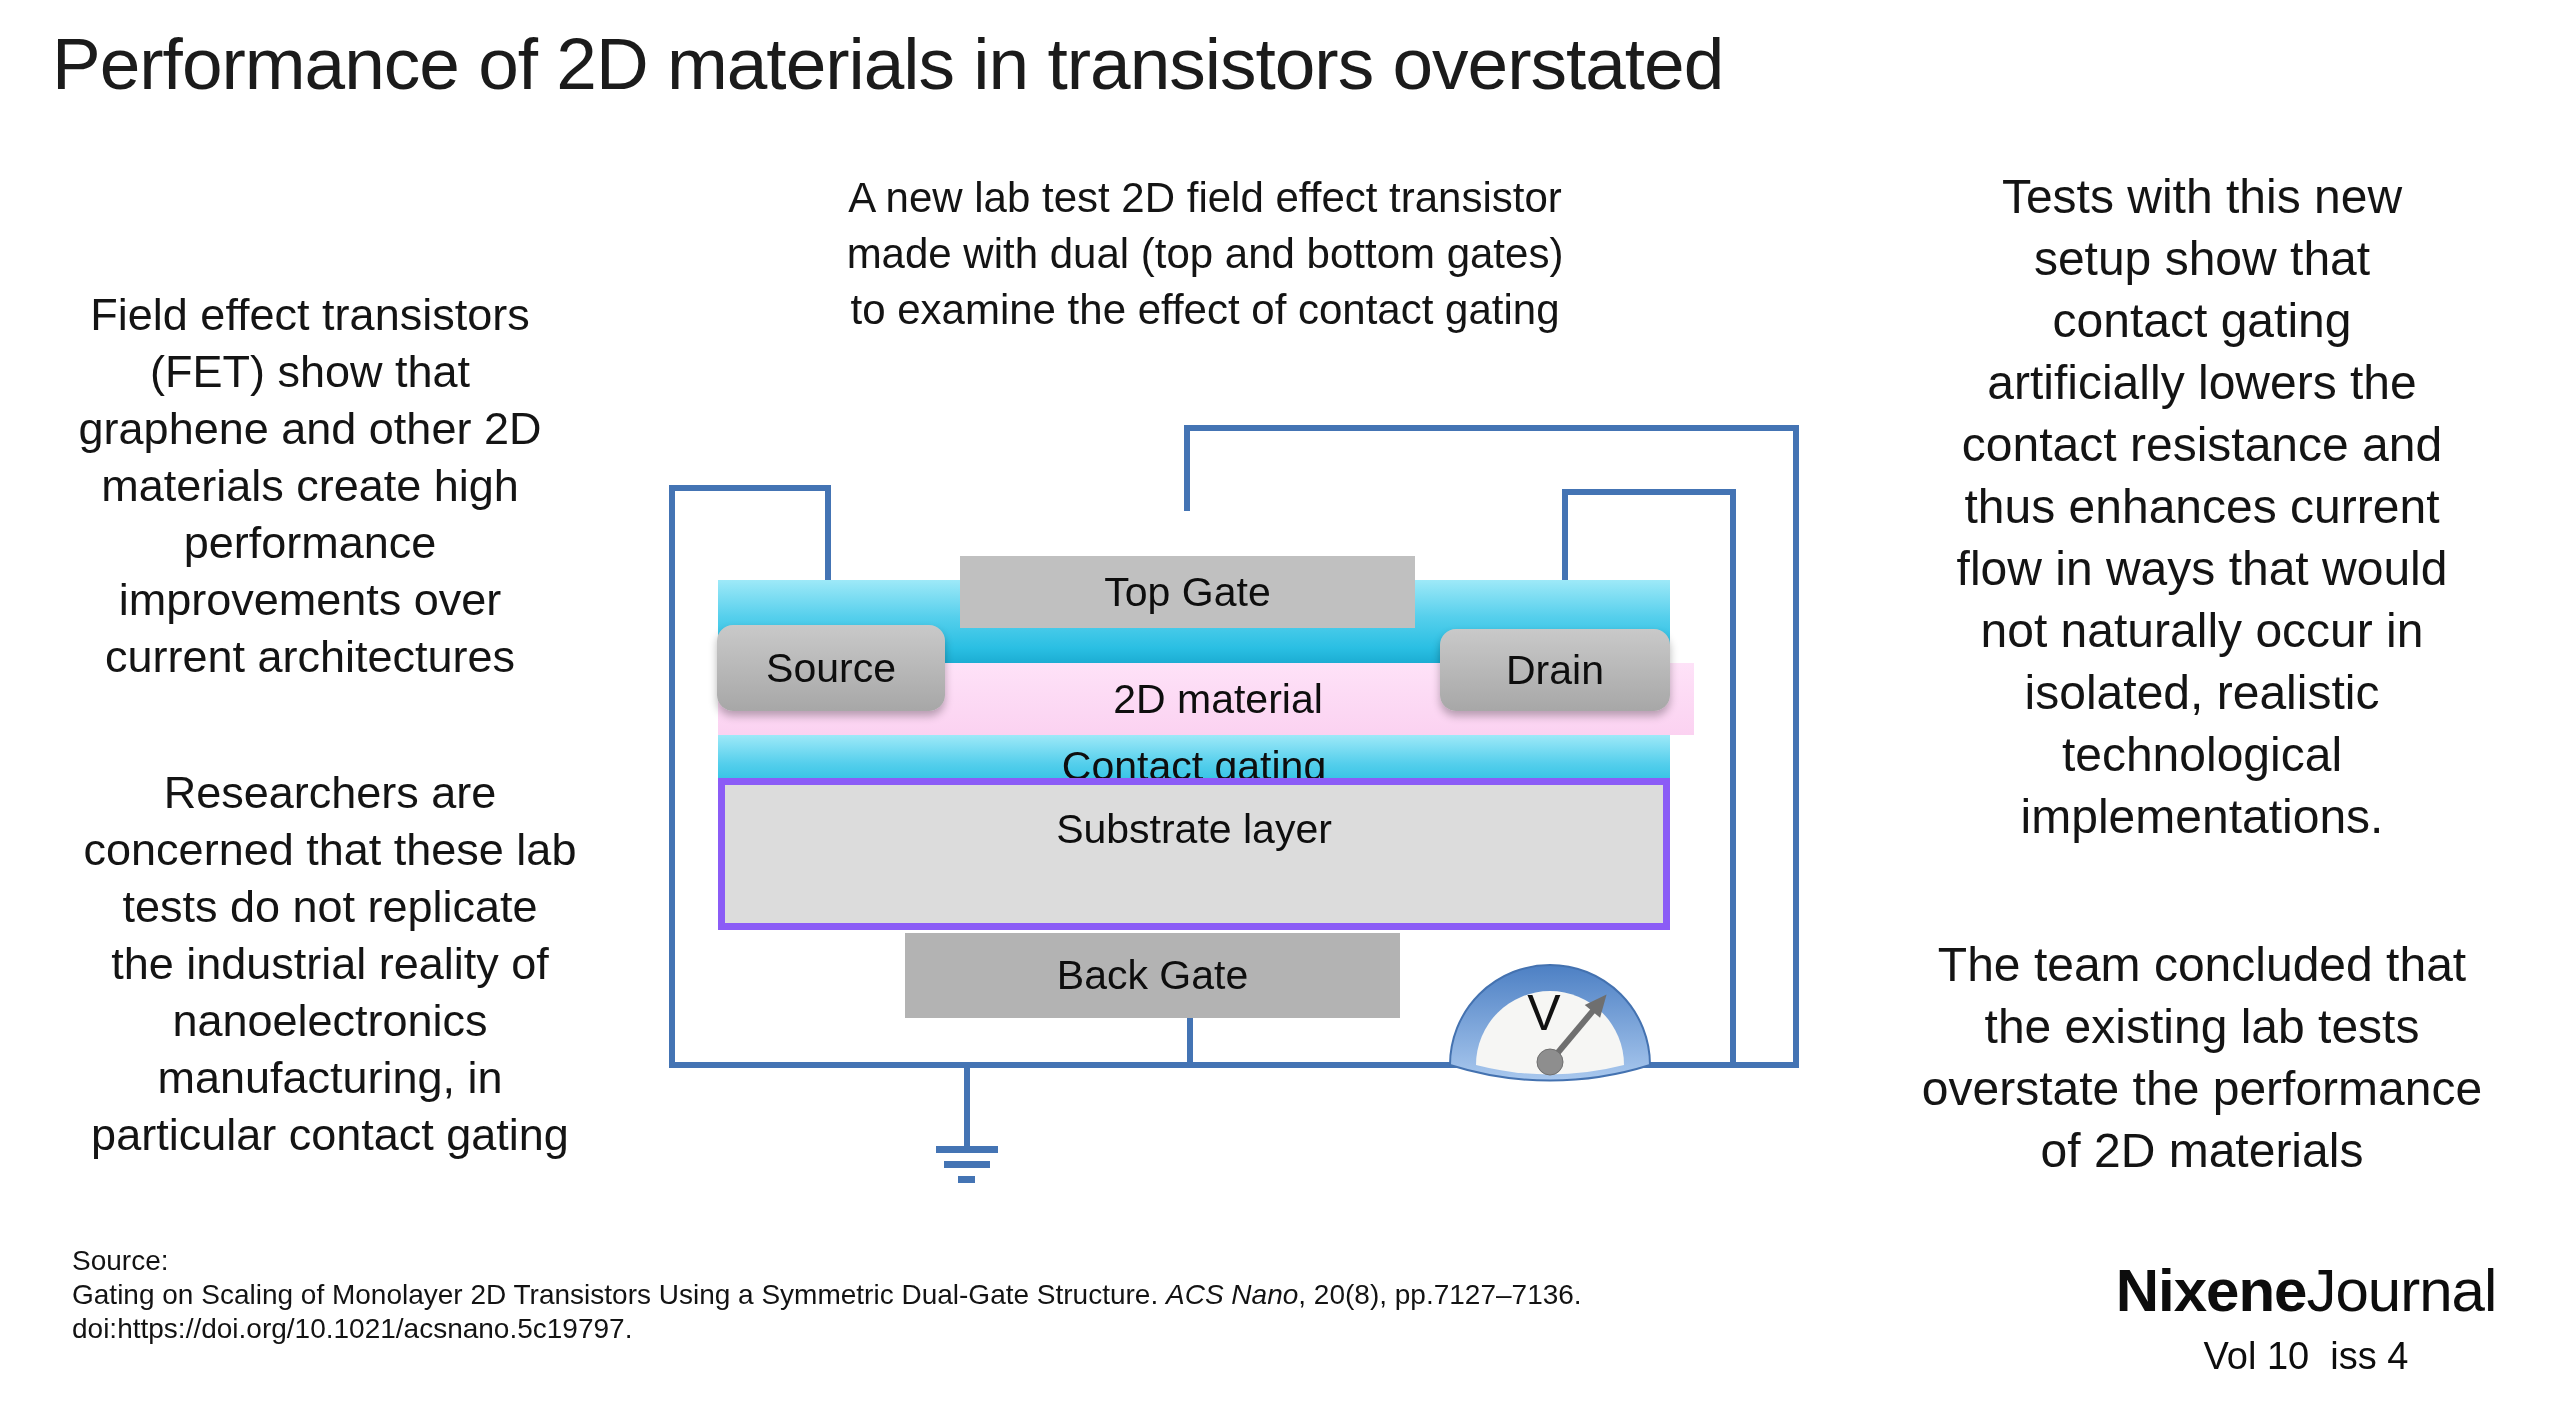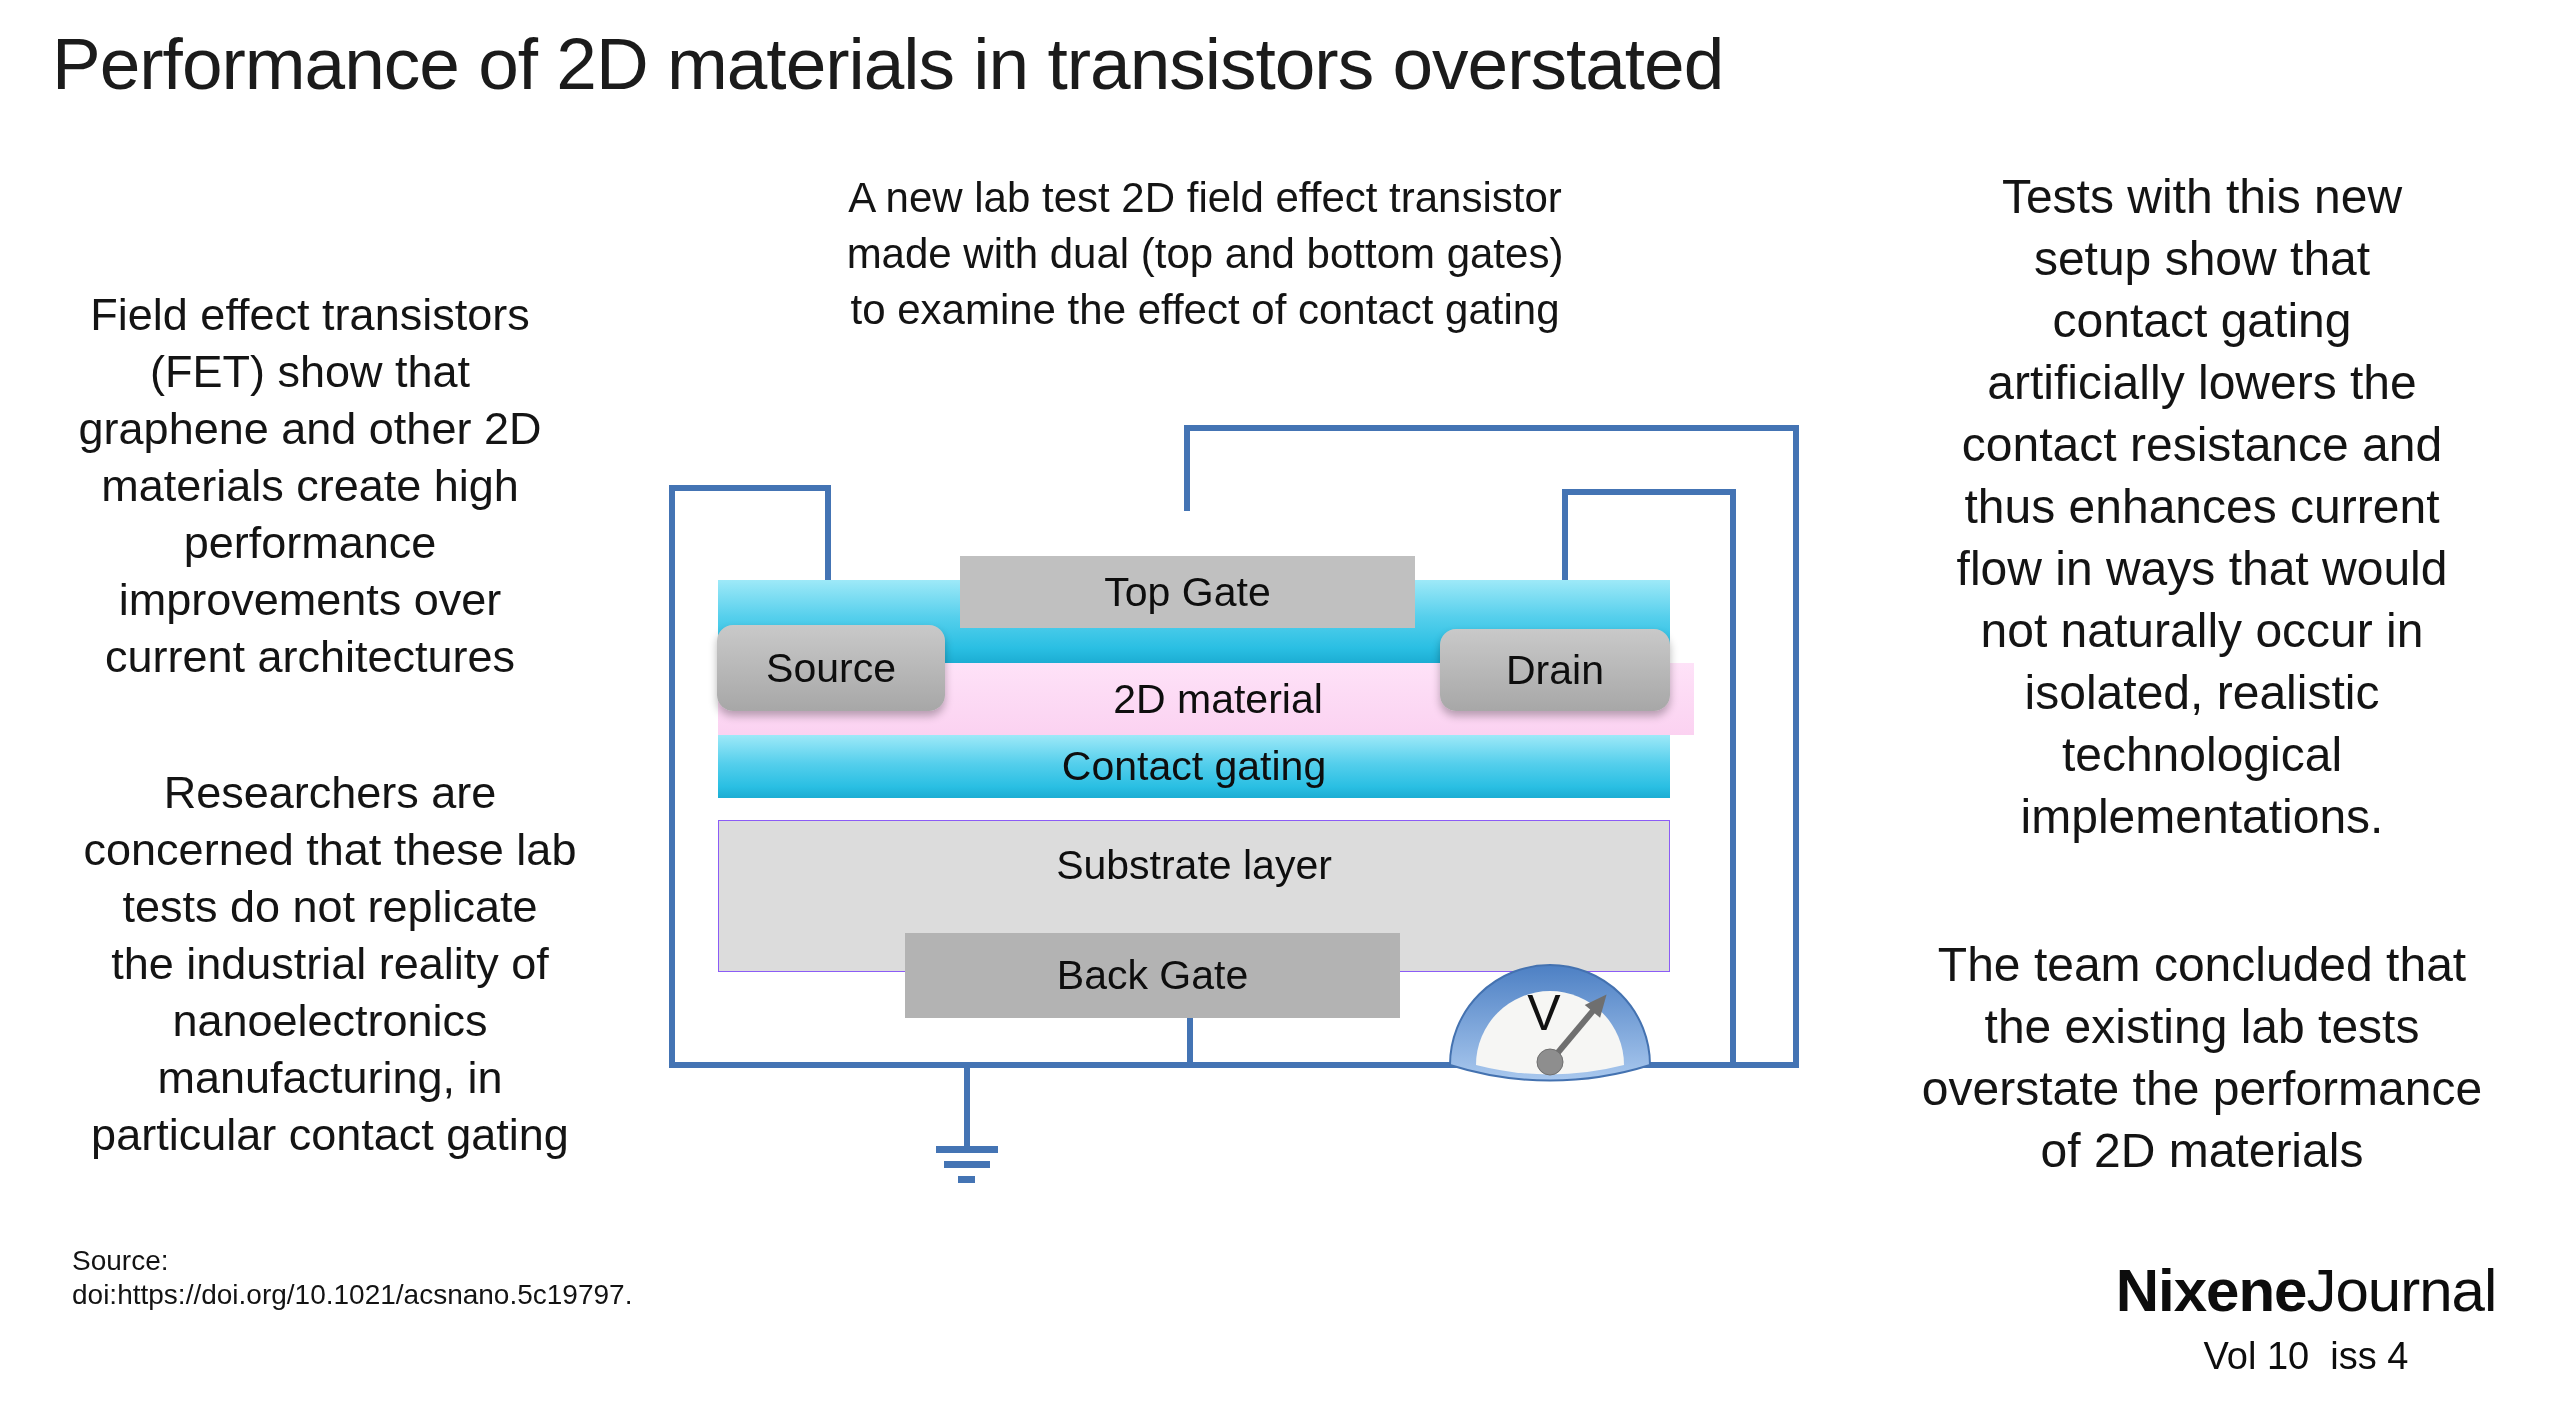--- a/index.html
+++ b/index.html
@@ -14,21 +14,21 @@
   .p-center{left:745px;top:170px;width:920px;font-size:42px;line-height:56px;}
   .p-right1{left:1872px;top:166px;width:660px;font-size:48px;line-height:62px;}
   .p-right2{left:1852px;top:934px;width:700px;font-size:48px;line-height:62px;}
   
   .wire{position:absolute;background:#4474b4;}
   .layer{position:absolute;left:718px;width:952px;text-align:center;font-size:41px;color:#0e0e0e;}
   .cyan{background:linear-gradient(180deg,#9ee9f8 0%,#55cfec 45%,#2abfe3 82%,#1cadd3 100%);}
   .lay-cyan1{top:580px;height:83px;}
   .lay-pink{top:663px;height:72px;line-height:72px;background:linear-gradient(180deg,#fee2f8,#fbd2f1);padding-left:24px;}
   .lay-cyan2{top:735px;height:63px;line-height:63px;}
-  .lay-sub{top:820px;height:152px;background:#dcdcdc;border:1px solid #8b5cf6;box-sizing:border-box;}
+  .lay-sub{top:778px;height:152px;background:#dcdcdc;border:7px solid #8b5cf6;box-sizing:border-box;}
   .sub-label{line-height:88px;}
   .gate{position:absolute;text-align:center;color:#0e0e0e;font-size:41px;margin-top:48px;}
   .top-gate{left:960px;top:508px;width:455px;height:72px;line-height:72px;background:#c0c0c0;}
   .back-gate{left:905px;top:885px;width:495px;height:85px;line-height:85px;background:#b3b3b3;}
   .pad{border-radius:16px;background:linear-gradient(180deg,#c9c9c9,#a7a7a7);
        box-shadow:0 5px 9px rgba(0,0,0,.28);}
   .src{left:717px;top:577px;width:228px;height:86px;line-height:86px;}
   .drn{left:1440px;top:581px;width:230px;height:82px;line-height:82px;}
   
   .source-block{left:72px;top:1244px;font-size:28px;line-height:34px;color:#131313;}
@@ -124,19 +124,20 @@
     <g transform="rotate(40 118 114)">
       <line x1="118" y1="114" x2="118" y2="44" stroke="#6f6f6f" stroke-width="6"></line>
       <polygon points="118,26 108,48 128,48" fill="#6f6f6f"></polygon>
     </g>
     <circle cx="118" cy="114" r="13" fill="#8e8e8e" stroke="#6f6f6f" stroke-width="1"></circle>
   </svg>
 </div>
 
 <div class="abs source-block">
   <div>Source:</div>
+  <div><span>Gating on Scaling of Monolayer 2D Transistors Using a Symmetric Dual-Gate Structure. </span><span class="italic">ACS Nano</span><span>, 20(8), pp.7127–7136.</span></div>
   <div>doi:https://doi.org/10.1021/acsnano.5c19797.</div>
 </div>
 
 <div class="abs journal-block">
   <div class="journal-name"><span class="b">Nixene</span><span>Journal</span></div>
   <div class="journal-issue">Vol 10  iss 4</div>
 </div>
 
 </body></html>

